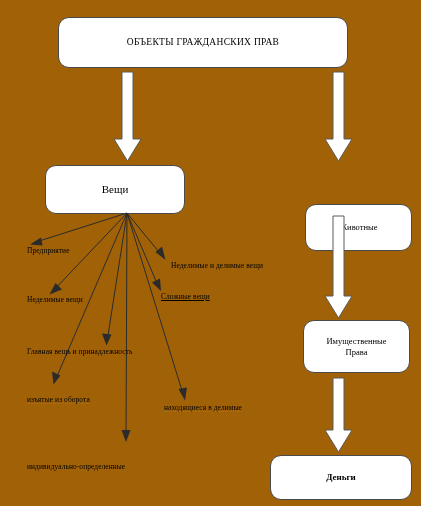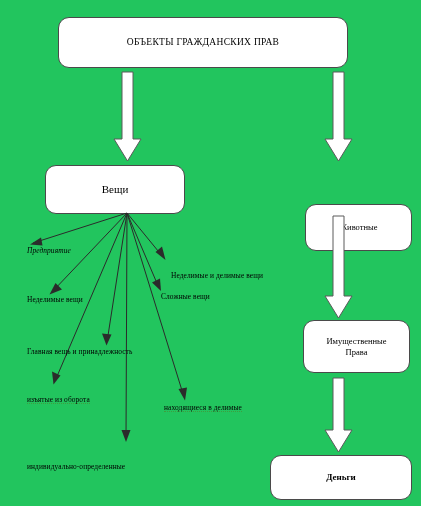--- a/index.html
+++ b/index.html
@@ -8,21 +8,21 @@
     background: #ffffff;
   }
   body {
     font-family: "Liberation Serif", "DejaVu Serif", serif;
     color: #000000;
   }
   #diagram-root {
     position: relative;
     width: 421px;
     height: 506px;
-    background: #22c55e;
+    background: #a16207;
     overflow: hidden;
   }
 
   
   .node-box {
     position: absolute;
     box-sizing: border-box;
     border: 1px solid #4a4a4a;
     border-radius: 11px;
     background: #ffffff;
@@ -155,27 +155,27 @@
     <line class="thin-arrow" x1="127" y1="213" x2="55" y2="381"></line>
     <polygon class="thin-head" points="53.5,384.5 52,371.5 60.5,375.5"></polygon>
 
     <line class="thin-arrow" x1="127" y1="213" x2="184" y2="397"></line>
     <polygon class="thin-head" points="185,400.5 178.5,389 187,387.5"></polygon>
 
     <line class="thin-arrow" x1="127" y1="213" x2="126" y2="438"></line>
     <polygon class="thin-head" points="126,442 121.5,430 130.5,430"></polygon>
   </svg>
 
-  <div class="fan-label" style="left:27px;  top:247px;font-style:italic;">Предприятие</div>
+  <div class="fan-label" style="left:27px;  top:247px;">Предприятие</div>
 
-  <div class="fan-label" style="left:147px; top:272px;padding-left:24px;">Неделимые и делимые вещи</div>
+  <div class="fan-label" style="left:147px; top:262px;padding-left:24px;">Неделимые и делимые вещи</div>
 
   <div class="fan-label" style="left:27px;  top:296px;">Неделимые вещи</div>
 
-  <div class="fan-label" style="left:161px; top:293px;">Сложные вещи</div>
+  <div class="fan-label" style="left:161px; top:293px;text-decoration:underline;">Сложные вещи</div>
 
   <div class="fan-label" style="left:27px;  top:348px;text-align:center;">Главная вещь и принадлежность</div>
 
   <div class="fan-label green-underline" style="left:27px;  top:396px;">изъятые из оборота</div>
 
   <div class="fan-label green-underline" style="left:164px; top:404px;">находящиеся в делимые</div>
 
   <div class="fan-label" style="left:27px;  top:463px;">индивидуально-определенные</div>
 
 </div>

